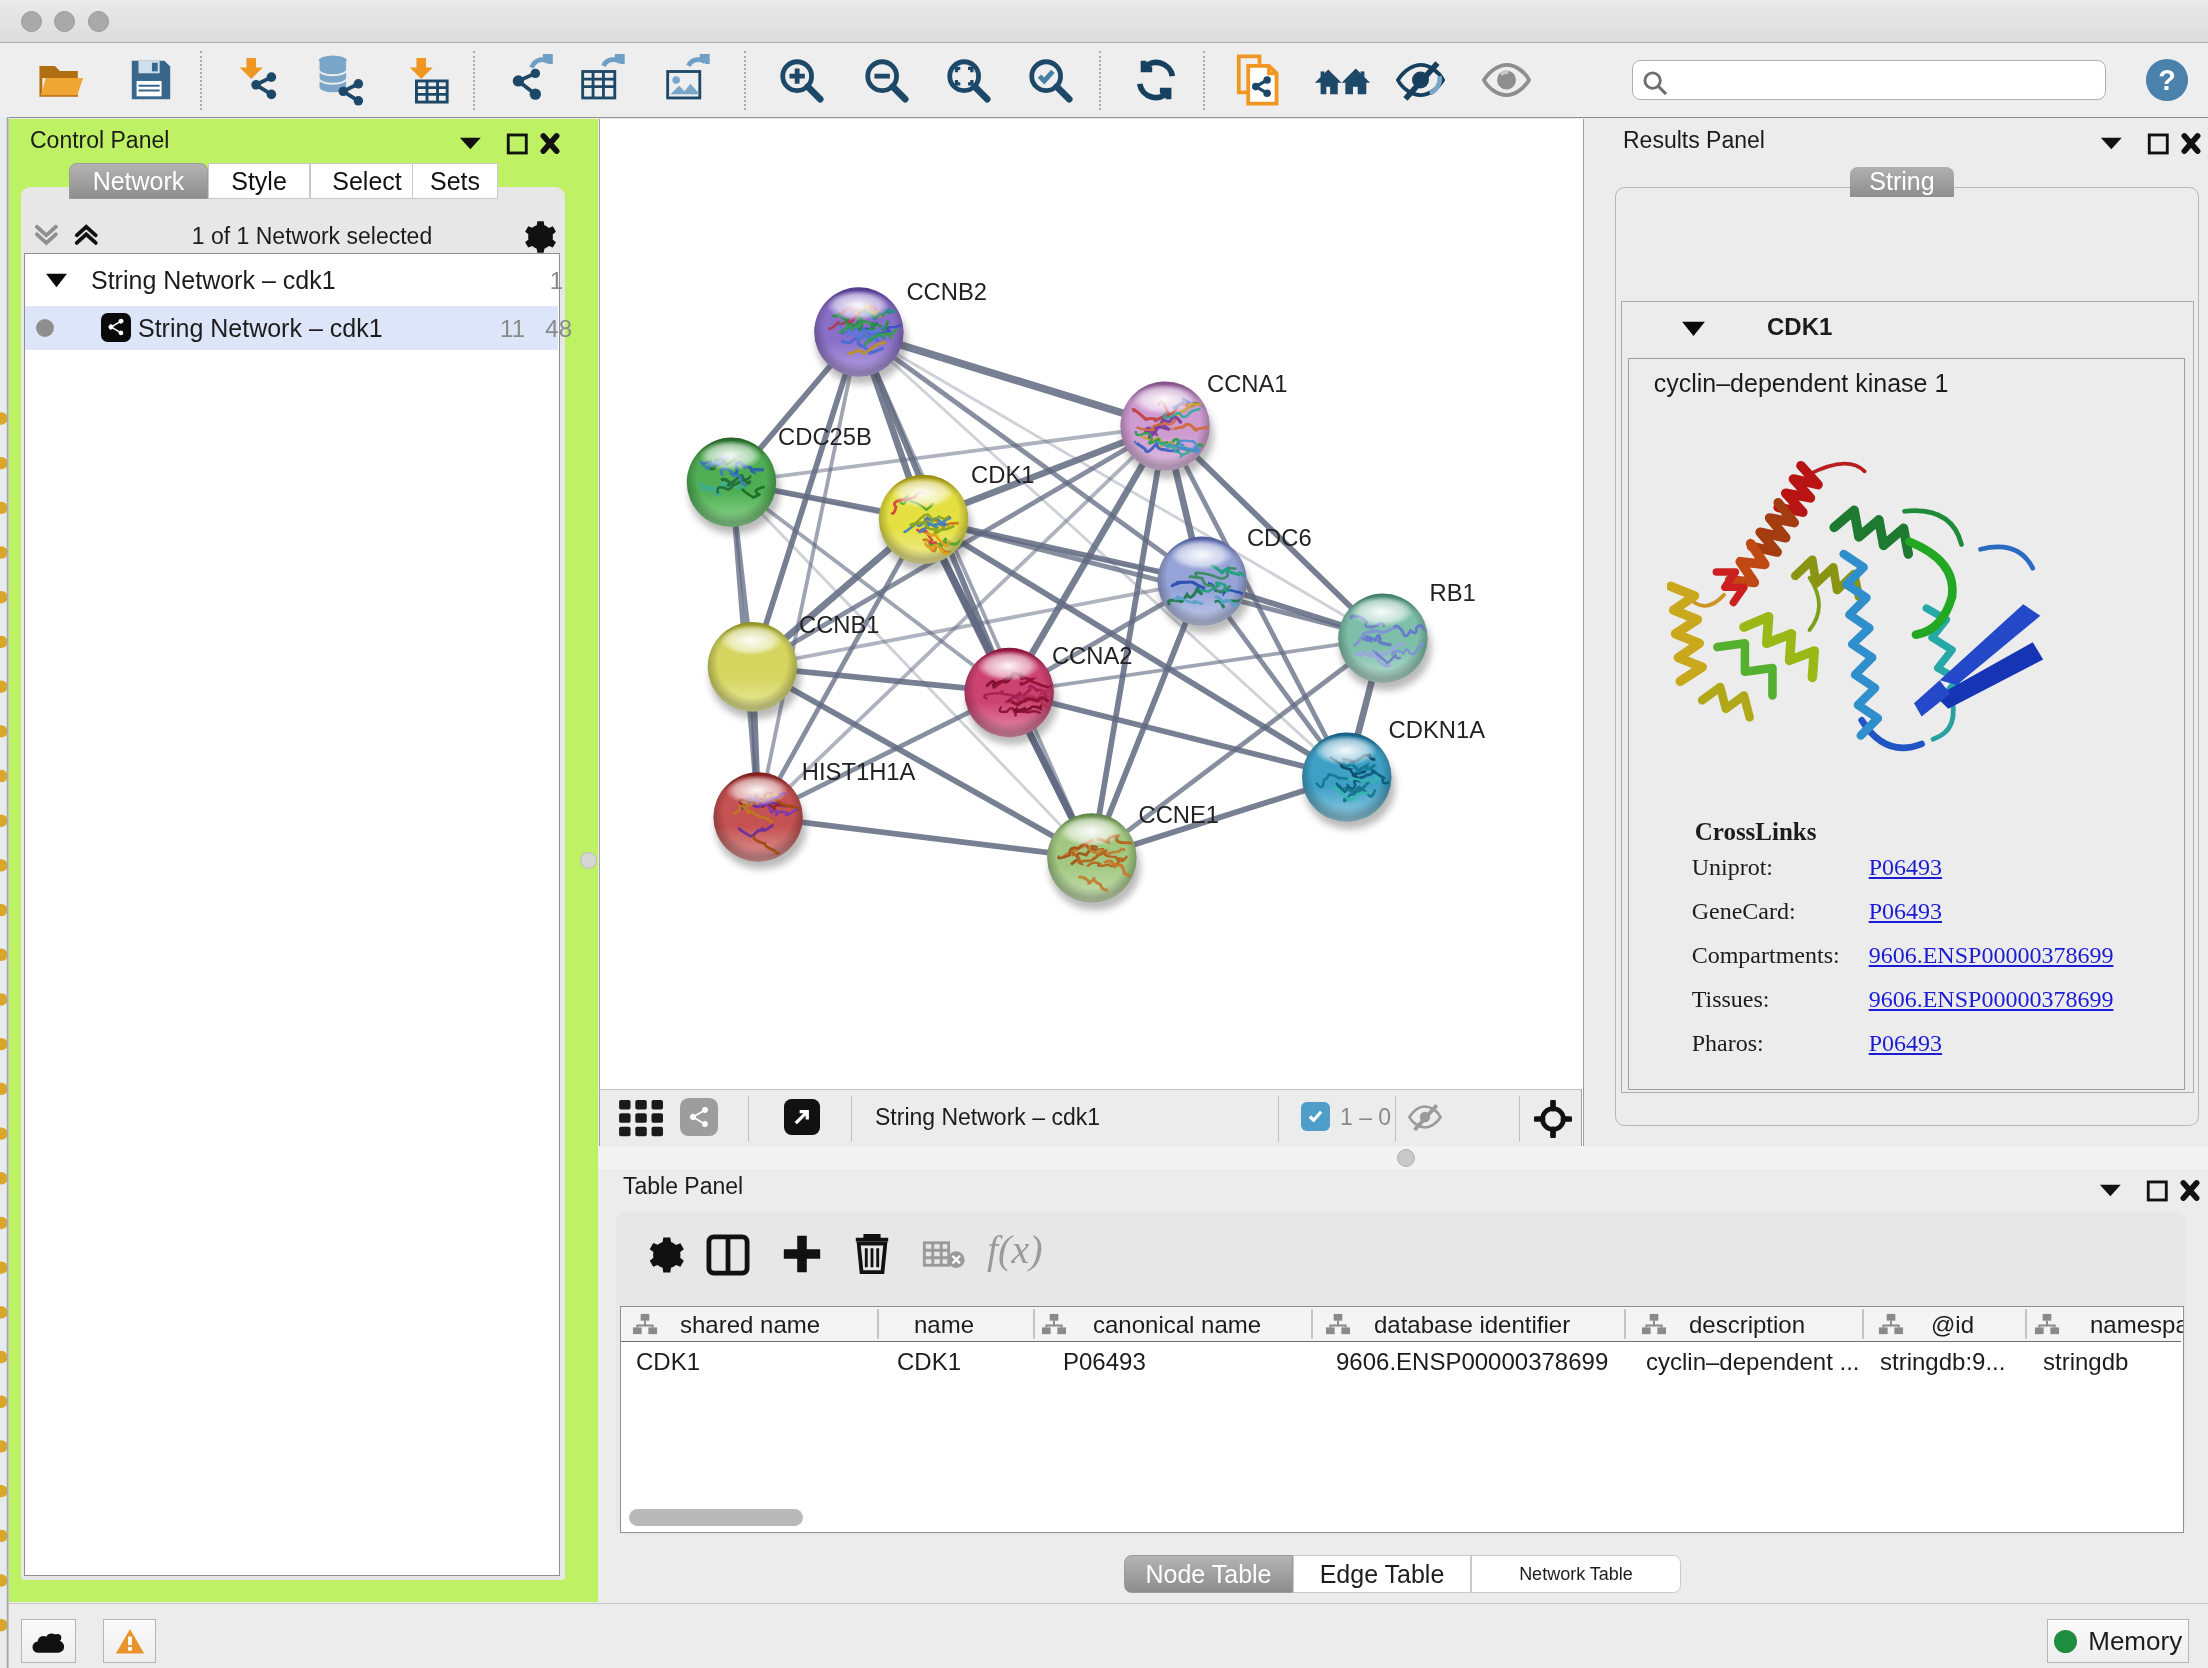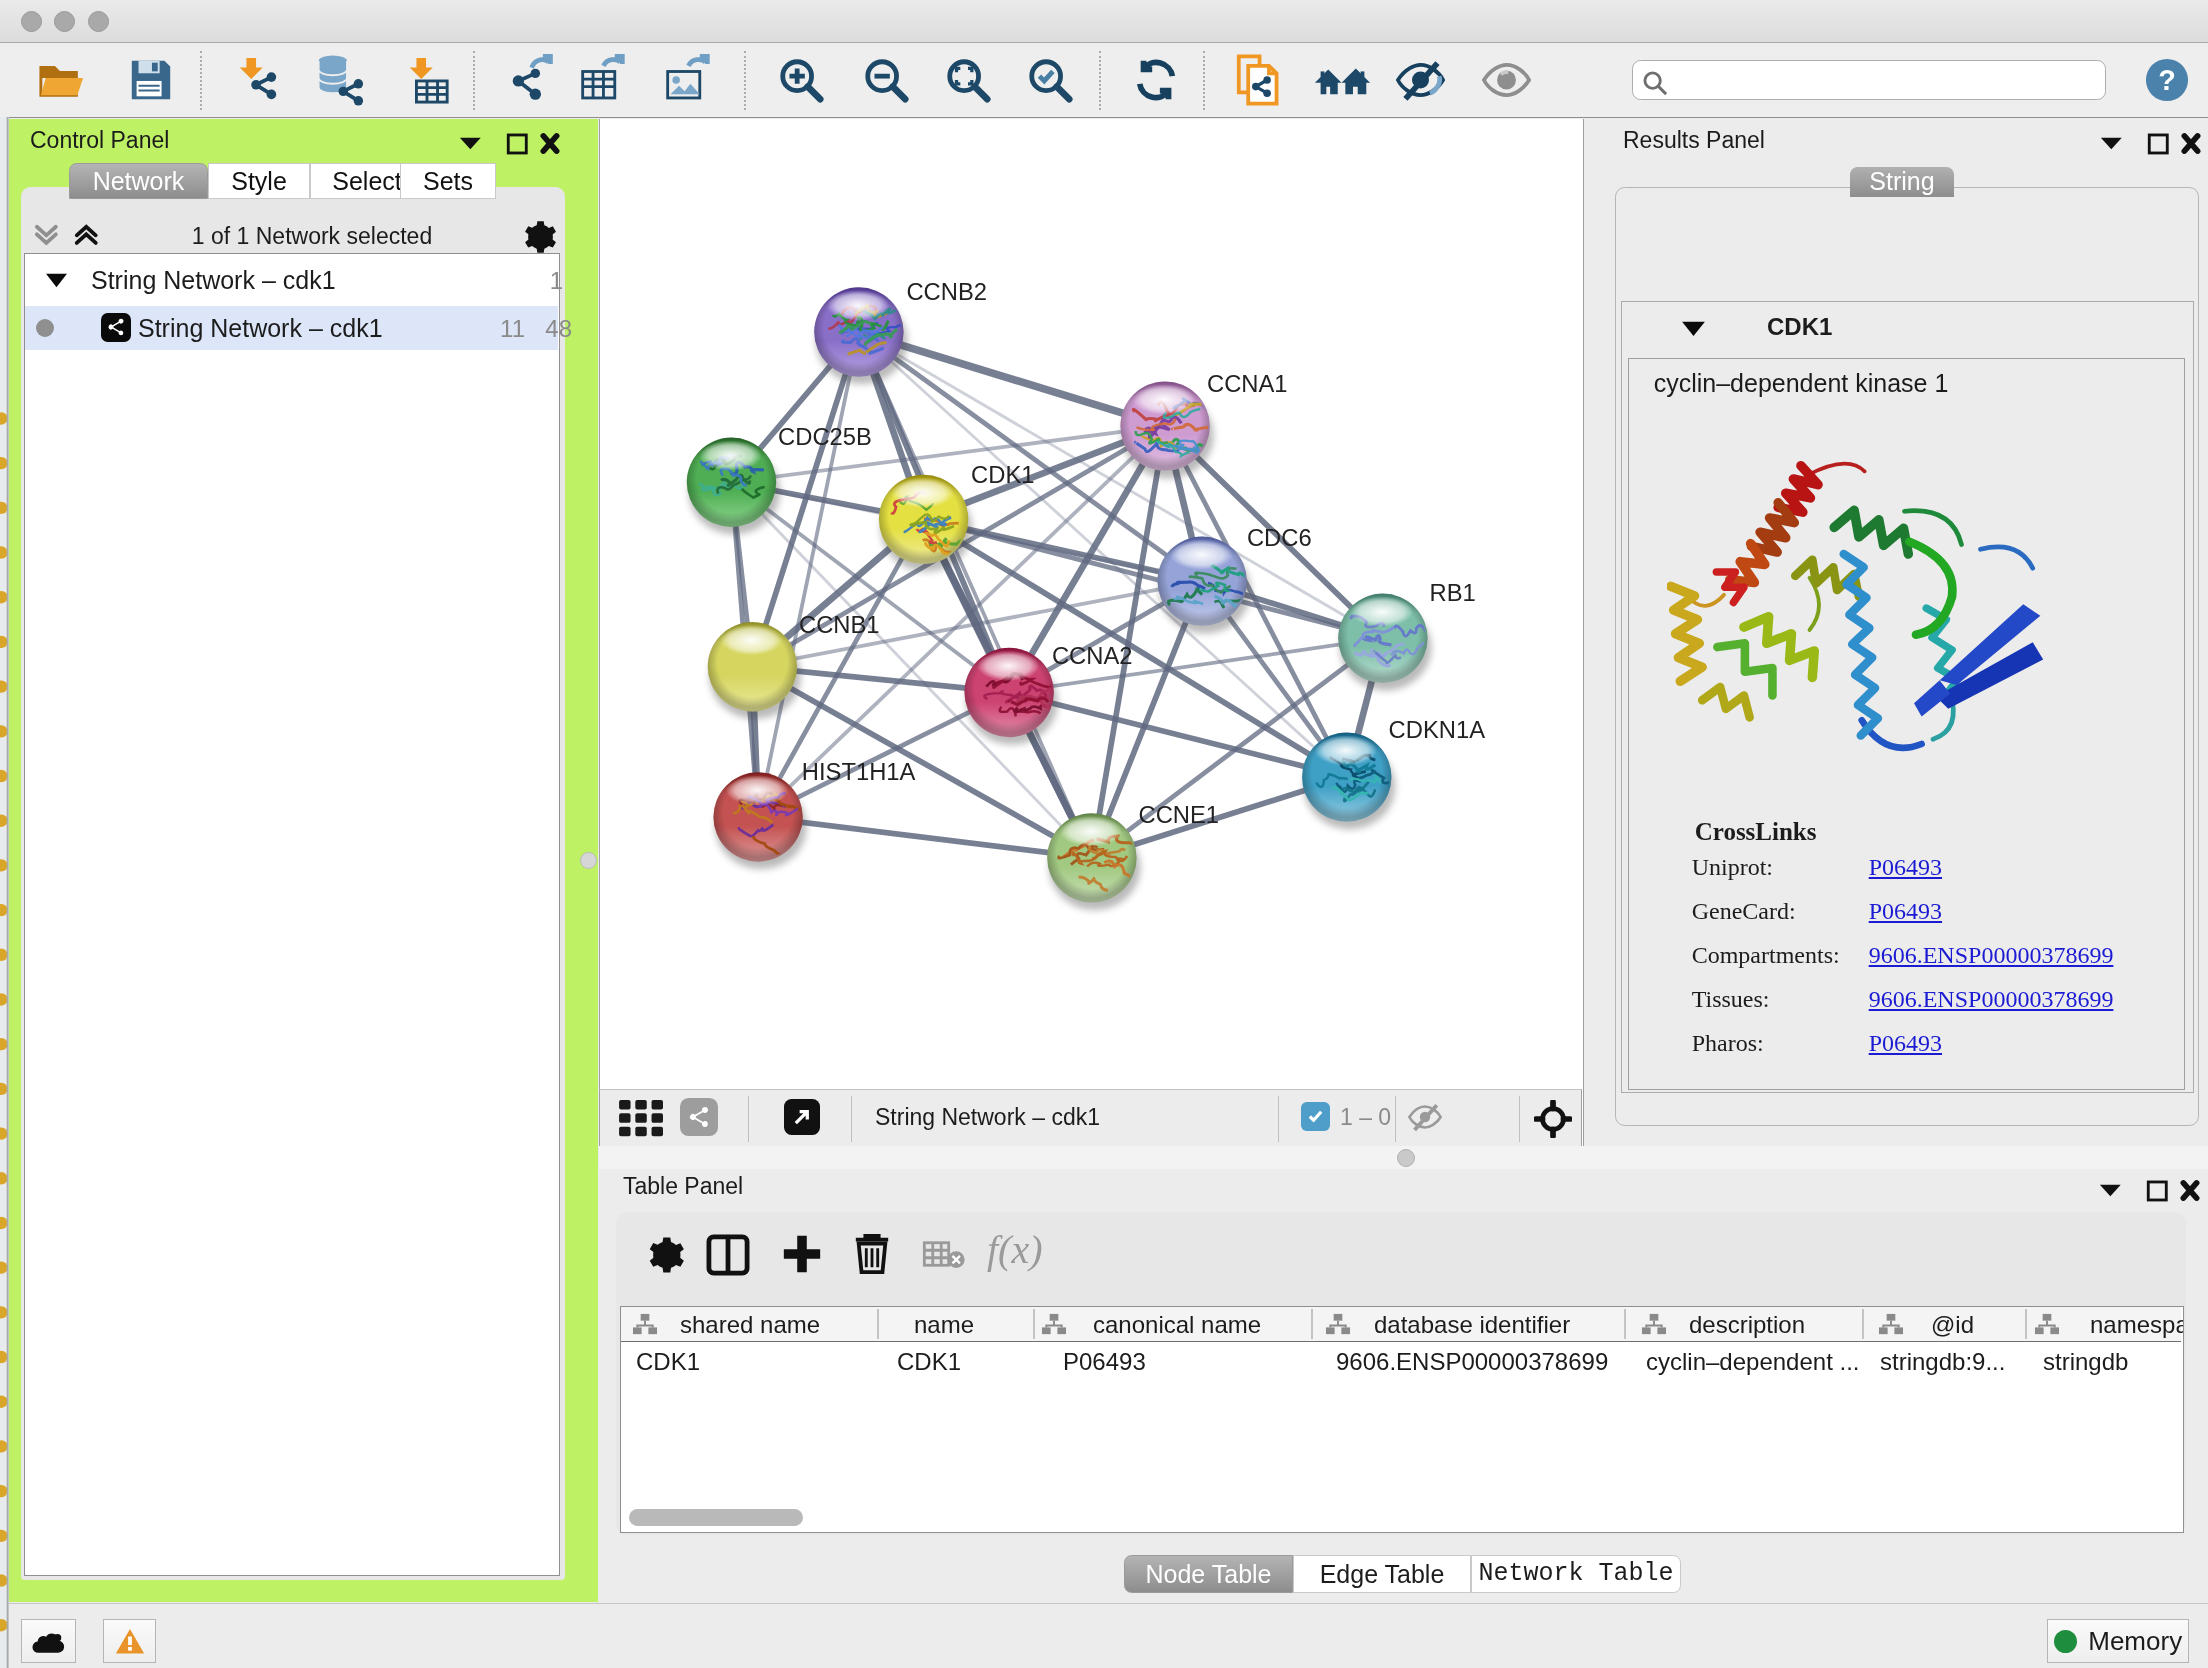--- a/index.html
+++ b/index.html
@@ -247,21 +247,21 @@
 
   <svg class="abs" style="left:458px;top:11.4px;" width="110" height="27" viewBox="0 0 116 28">
     <path d="M2 8 L24 8 L13 20 Z" fill="#111"></path>
     <rect x="53" y="5" width="19" height="19" fill="none" stroke="#111" stroke-width="3"></rect>
     <path d="M90 6 L104 22 M104 6 L90 22" stroke="#111" stroke-width="6" stroke-linecap="round"></path>
   </svg>
   <div class="abs" id="cp-sub"></div>
   <div class="tab tabsel" style="left:69px;width:139px;">Network</div>
   <div class="tab" style="left:208px;width:102px;">Style</div>
   <div class="tab" style="left:310px;width:114px;">Select</div>
-  <div class="tab" style="left:400px;width:96px;">Sets</div>
+  <div class="tab" style="left:412px;width:86px;">Sets</div>
 
   <svg class="abs" style="left:34px;top:103px;" width="76" height="28.5" viewBox="0 0 80 30">
     <g stroke="#8f8f8f" stroke-width="4" fill="none" stroke-linecap="round">
       <path d="M3 5 L13 14 L23 5"></path>
         <path d="M3 13 L13 22 L23 13"></path>
     </g>
     <g stroke="#111" stroke-width="4" fill="none" stroke-linecap="round">
       <path d="M45 14 L55 5 L65 14"></path>
         <path d="M45 22 L55 13 L65 22"></path>
     </g>
@@ -876,21 +876,21 @@
     <div class="abs" style="left:715px;top:41px;font-size:24px;">9606.ENSP00000378699</div>
     <div class="abs" style="left:1025px;top:41px;font-size:24px;">cyclin–dependent ...</div>
     <div class="abs" style="left:1259px;top:41px;font-size:24px;">stringdb:9...</div>
     <div class="abs" style="left:1422px;top:41px;font-size:24px;">stringdb</div>
   </div>
 
   <div class="abs" style="left:30px;top:340px;width:174px;height:17px;border-radius:8.6px;background:#b9b9b9;"></div>
 
   <div class="abs" style="left:525px;top:386px;width:169px;height:38px;background:linear-gradient(#b4b4b4,#8d8d8d);border:1px solid #9a9a9a;border-radius:7.6px 0 0 7.6px;box-sizing:border-box;color:#fff;font-size:25px;text-align:center;line-height:36px;">Node Table</div>
   <div class="abs" style="left:694px;top:386px;width:178px;height:38px;background:#fff;border:1px solid #c9c9c9;box-sizing:border-box;font-size:25px;text-align:center;line-height:36px;">Edge Table</div>
-  <div class="abs" style="left:872px;top:386px;width:210px;height:38px;background:#fff;border:1px solid #c9c9c9;border-radius:0 7.6px 7.6px 0;box-sizing:border-box;font-size:25px;text-align:center;line-height:36px;font-family:Liberation Mono, monospace;">Network Table</div>
+  <div class="abs" style="left:872px;top:386px;width:210px;height:38px;background:#fff;border:1px solid #c9c9c9;border-radius:0 7.6px 7.6px 0;box-sizing:border-box;font-size:18px;text-align:center;line-height:36px;">Network Table</div>
 </div>
 
 <div class="abs" id="statusbar">
   <div class="statbtn" style="left:21px;width:55px;">
     <svg width="34" height="25" viewBox="0 0 36 26">
         <path fill="#111" d="M28 11 a7 7 0 0 0 -13 -3 a6 6 0 0 0 -9 5 a6 6 0 0 0 1 12 h20 a6.5 6.5 0 0 0 1 -13 z"></path>
         <circle cx="27" cy="9" r="4" fill="#111"></circle>
       </svg>
   </div>
   <div class="statbtn" style="left:103px;width:53px;">

